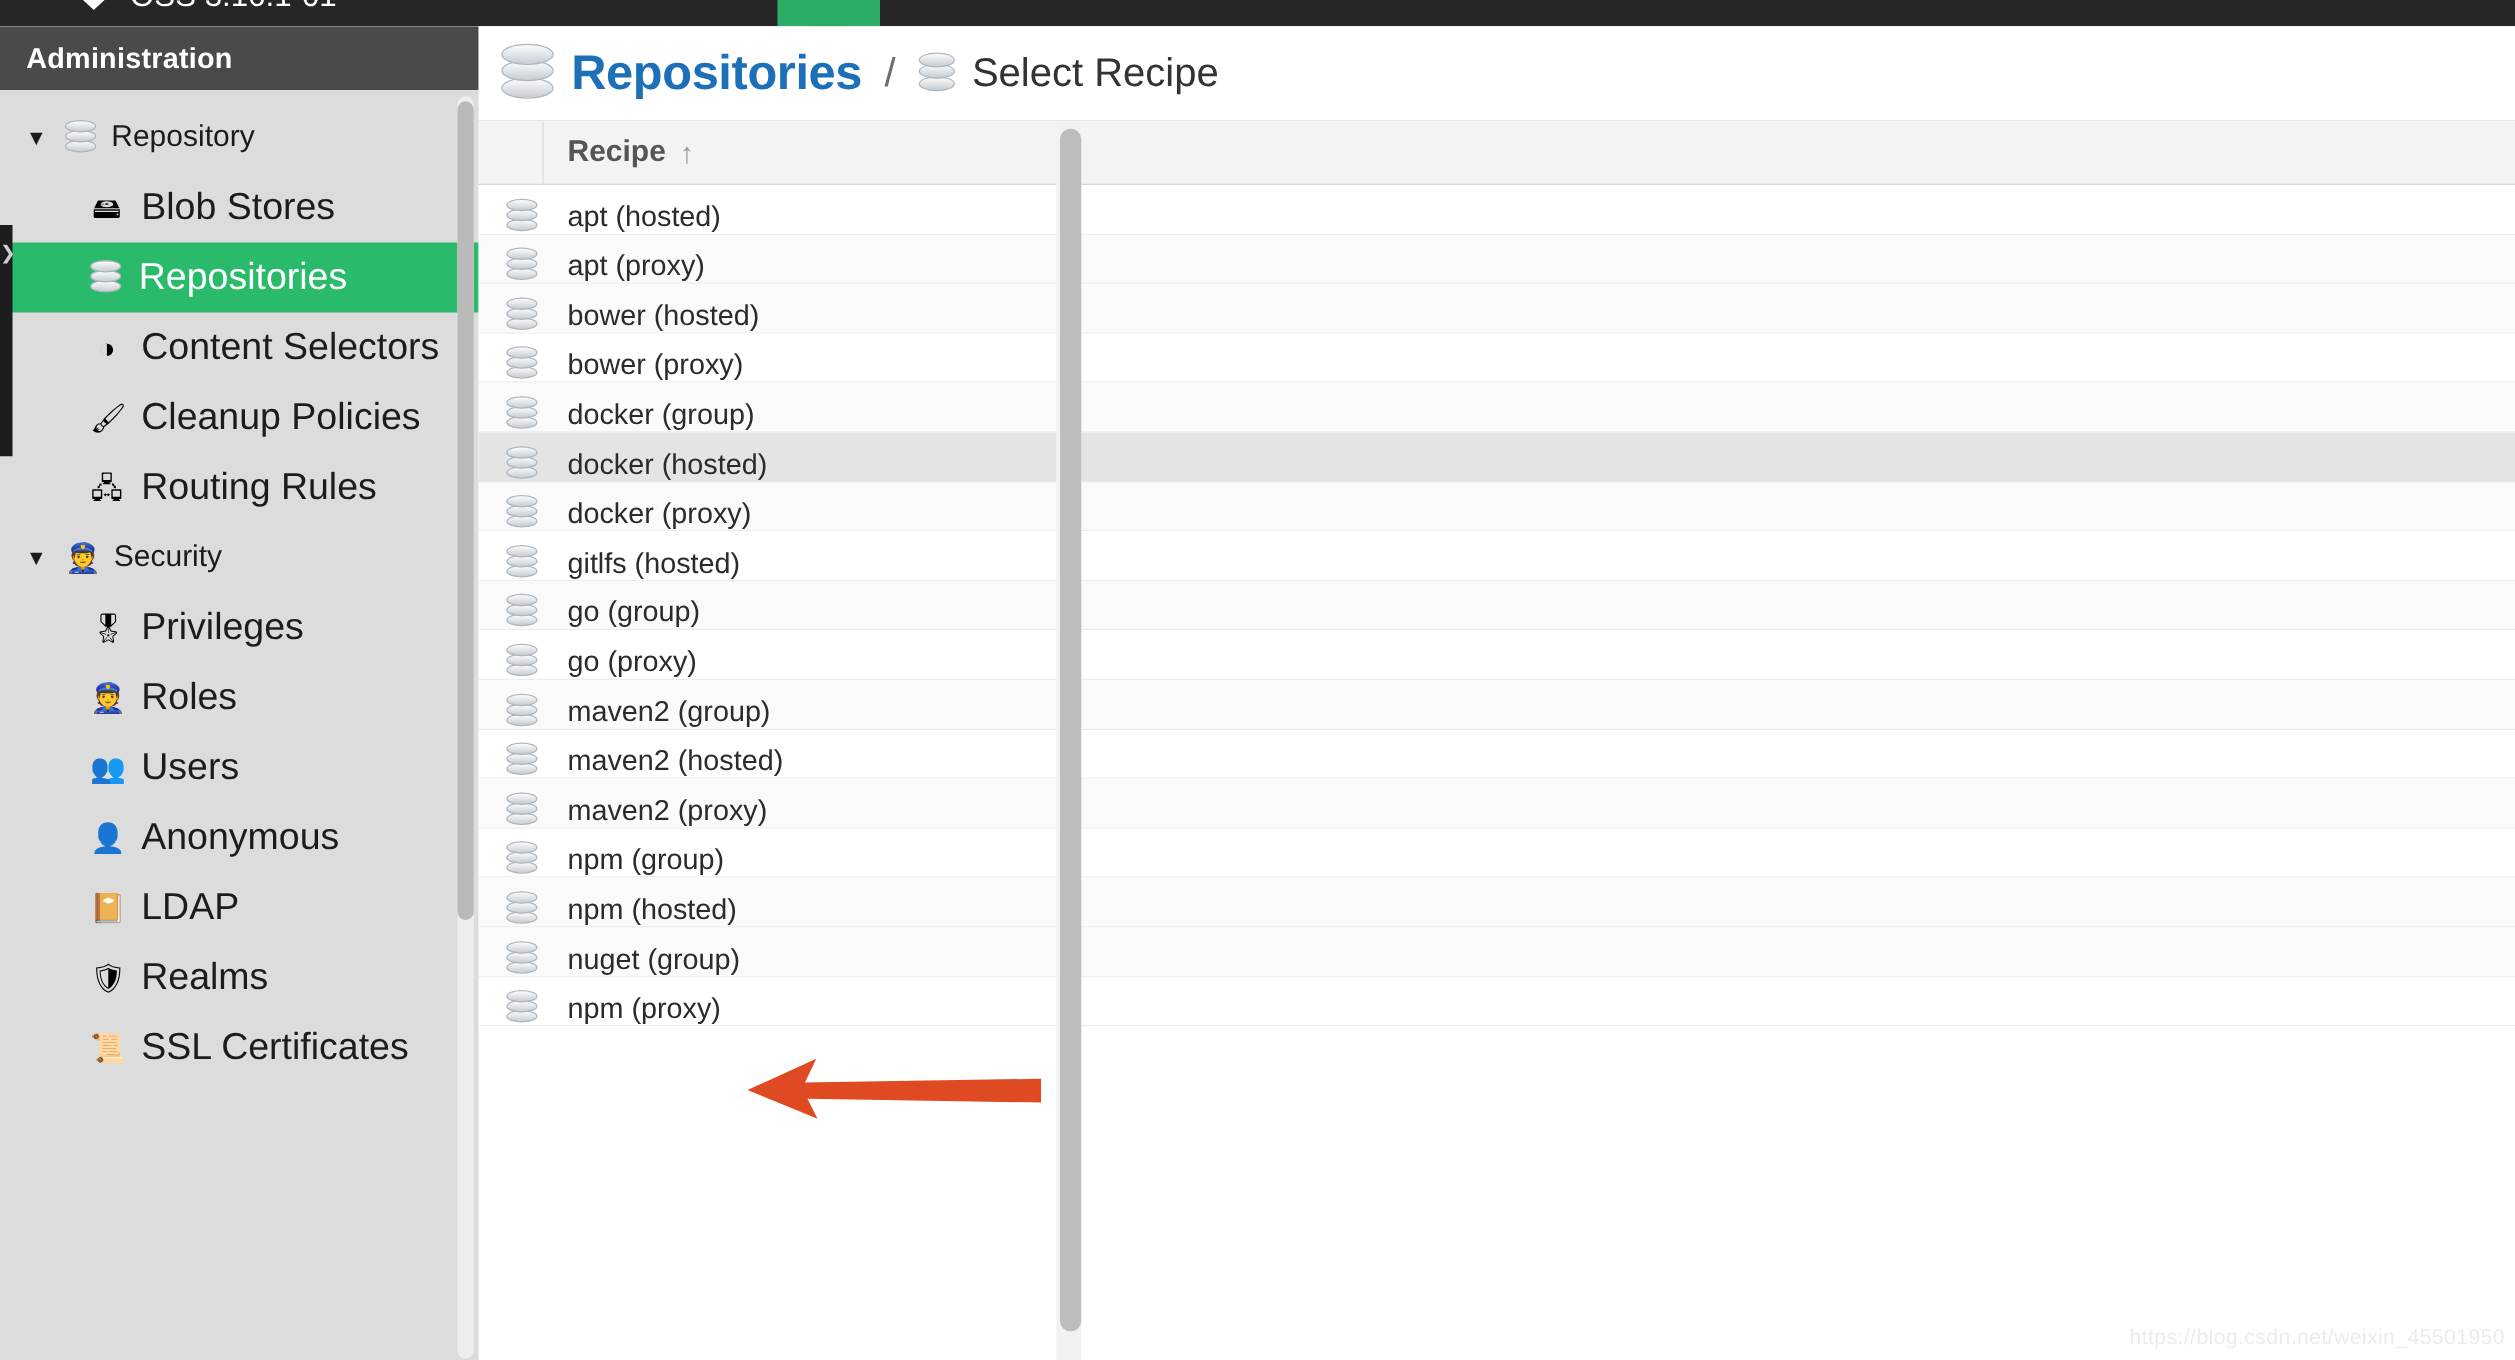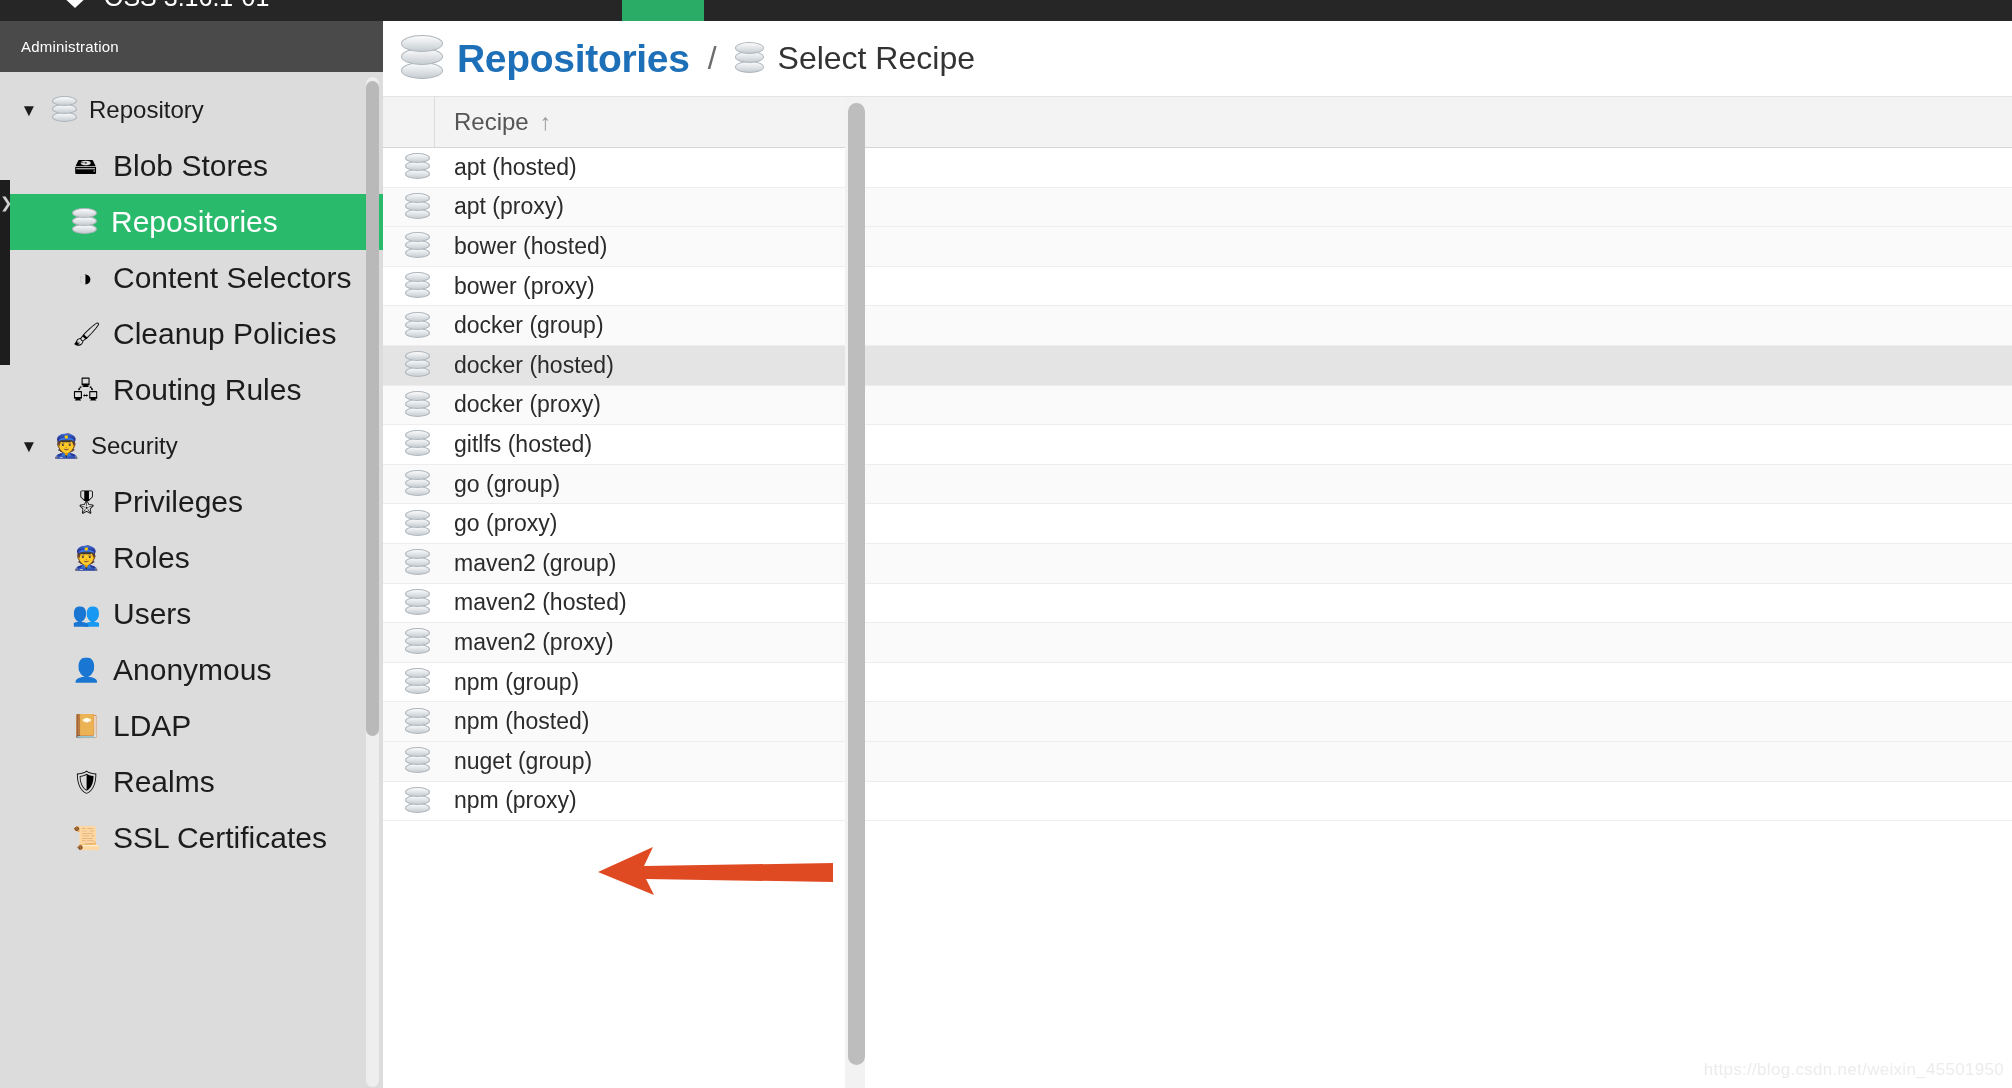--- a/index.html
+++ b/index.html
@@ -54,21 +54,21 @@
   
   .sidebar {
     position: absolute; left: 0; top: 21px; width: 383px; height: 1067px;
     background: #dcdcdc; overflow: hidden;
   }
   .sidebar-header {
     height: 51px; background: #4a4a4a;
     display: flex; align-items: center; padding-left: 21px;
   }
   .sidebar-header-title {
-    color: #ffffff; font-size: 15px; font-weight: normal; letter-spacing: 0.2px;
+    color: #ffffff; font-size: 23px; font-weight: bold; letter-spacing: 0.2px;
   }
   .sidebar-list { padding-top: 10px; }
 
   .nav-group {
     display: flex; align-items: center; height: 56px;
     padding-left: 18px; gap: 12px; cursor: pointer;
   }
   .nav-caret {
     width: 22px; text-align: center; color: #1b1b1b;
     font-size: 17px; line-height: 1;
@@ -115,26 +115,26 @@
   .grid { position: relative; }
   .grid-head {
     display: flex; height: 51px; align-items: stretch;
     background: #f3f3f3; border-bottom: 1px solid #d6d6d6;
   }
   .gh-cell-icon { width: 52px; border-right: 1px solid #dcdcdc; }
   .gh-cell-recipe {
     flex: 1; display: flex; align-items: center; gap: 11px; padding-left: 19px;
     cursor: pointer;
   }
-  .gh-label { font-size: 24px; font-weight: normal; color: #555555; }
+  .gh-label { font-size: 24px; font-weight: bold; color: #555555; }
   .sort-arrow { font-size: 23px; color: #9a9a9a; line-height: 1; }
 
   .grid-body { position: relative; }
   .row {
-    display: flex; align-items: center; height: 39.6px;
+    display: flex; align-items: flex-end; height: 39.6px;
     border-bottom: 1px solid #ededed; background: #ffffff;
     cursor: pointer;
   }
   .row.alt { background: #fafafa; }
   .row.hover { background: #e4e4e4; }
   .row-icon-cell {
     width: 52px; display: flex; align-items: center; justify-content: flex-end;
     padding-right: 5px;
   }
   .row-label {

